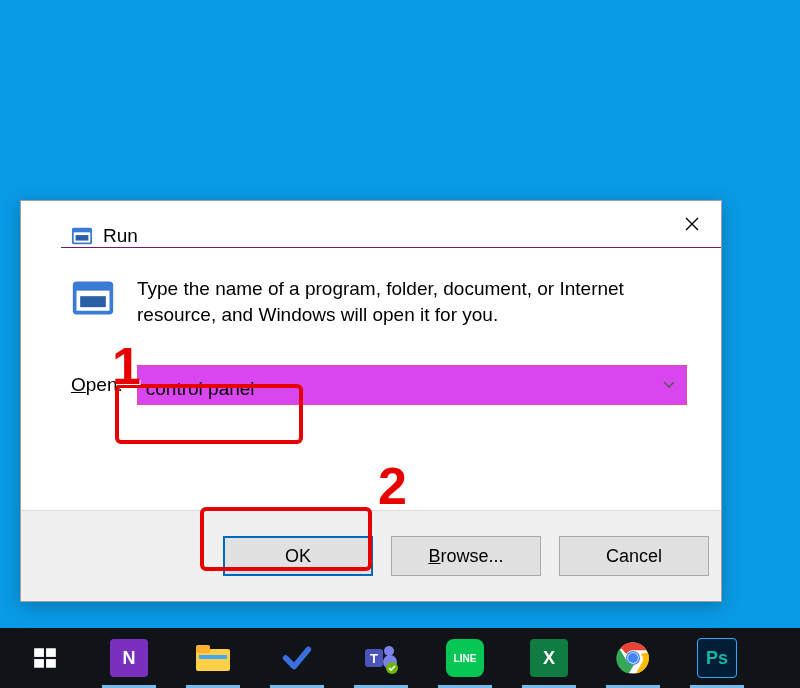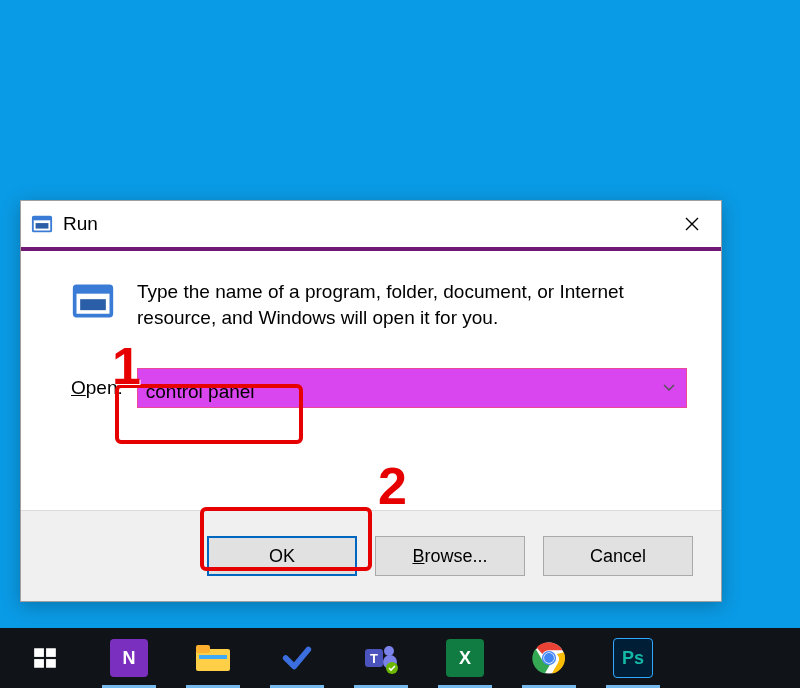--- a/index.html
+++ b/index.html
@@ -9,23 +9,24 @@
   .run-window{
     position:absolute;
     left:20px; top:200px;
     width:700px; height:400px;
     background:#ffffff;
     border:1px solid #a0a0a0;
     box-shadow:0 4px 18px rgba(0,0,0,.25);
   }
   .titlebar{
     height:46px;
-    display:flex;align-items:center;
+    display:flex;align-items:flex-end;
     padding:0 6px 0 10px;
-    border-bottom:4px solid #701a75;
+    border-bottom:1px solid #701a75;
+    margin-left:40px;
   }
   .titlebar .run-icon{
     width:22px;height:22px;margin-right:10px;position:relative;
   }
   .titlebar .title{font-size:19px;color:#000;}
   .titlebar .spacer{flex:1;}
   .close-btn{
     width:46px;height:46px;display:flex;align-items:center;justify-content:center;
     font-size:20px;color:#000;cursor:pointer;
   }
@@ -88,21 +89,21 @@
     border-radius:6px;
     pointer-events:none;
   }
 
   .button-bar{
     position:absolute;left:0;right:0;bottom:0;
     height:90px;
     background:#f0f0f0;
     border-top:1px solid #dcdcdc;
     display:flex;align-items:center;justify-content:flex-end;
-    gap:18px;padding-right:28px;
+    gap:18px;padding-right:12px;
   }
   .win-btn{
     width:150px;height:40px;
     background:#e1e1e1;
     border:1px solid #a9a9a9;
     font-size:18px;font-family:inherit;
     cursor:pointer;
   }
   .win-btn.primary{
     border:2px solid #0067c0;
@@ -221,20 +222,23 @@
     <svg width="36" height="34" viewBox="0 0 36 34">
       <rect x="2" y="8" width="18" height="18" rx="3" fill="#4b53bc"></rect>
       <text x="11" y="22" text-anchor="middle" font-size="13" fill="#fff" font-family="Arial" font-weight="bold">T</text>
       <circle cx="26" cy="10" r="5" fill="#7b83eb"></circle>
       <rect x="20" y="14" width="14" height="14" rx="7" fill="#7b83eb"></rect>
       <circle cx="29" cy="27" r="6" fill="#6bb700"></circle>
       <path d="M26 27 L28 29 L32 25" stroke="#fff" stroke-width="1.6" fill="none"></path>
     </svg>
   </div>
   <div class="tb-item active">
+    <div class="app-tile" style="background:#06c755;font-size:10px;border-radius:8px;">LINE</div>
+  </div>
+  <div class="tb-item active">
     <div class="app-tile" style="background:#107c41;">X</div>
   </div>
   <div class="tb-item active">
     <svg width="34" height="34" viewBox="0 0 48 48">
       <circle cx="24" cy="24" r="22" fill="#fff"></circle>
       <path d="M24 2a22 22 0 0 1 19 11H24a11 11 0 0 0-9.5 5.5L6.5 9A22 22 0 0 1 24 2z" fill="#ea4335"></path>
       <path d="M45 16a22 22 0 0 1-17 30l8-14a11 11 0 0 0-1-13.5z" fill="#fbbc05"></path>
       <path d="M5 11l9 15a11 11 0 0 0 12 6.5L18 46A22 22 0 0 1 5 11z" fill="#34a853"></path>
       <circle cx="24" cy="24" r="10" fill="#4285f4"></circle>
       <circle cx="24" cy="24" r="8" fill="#fff"></circle>

